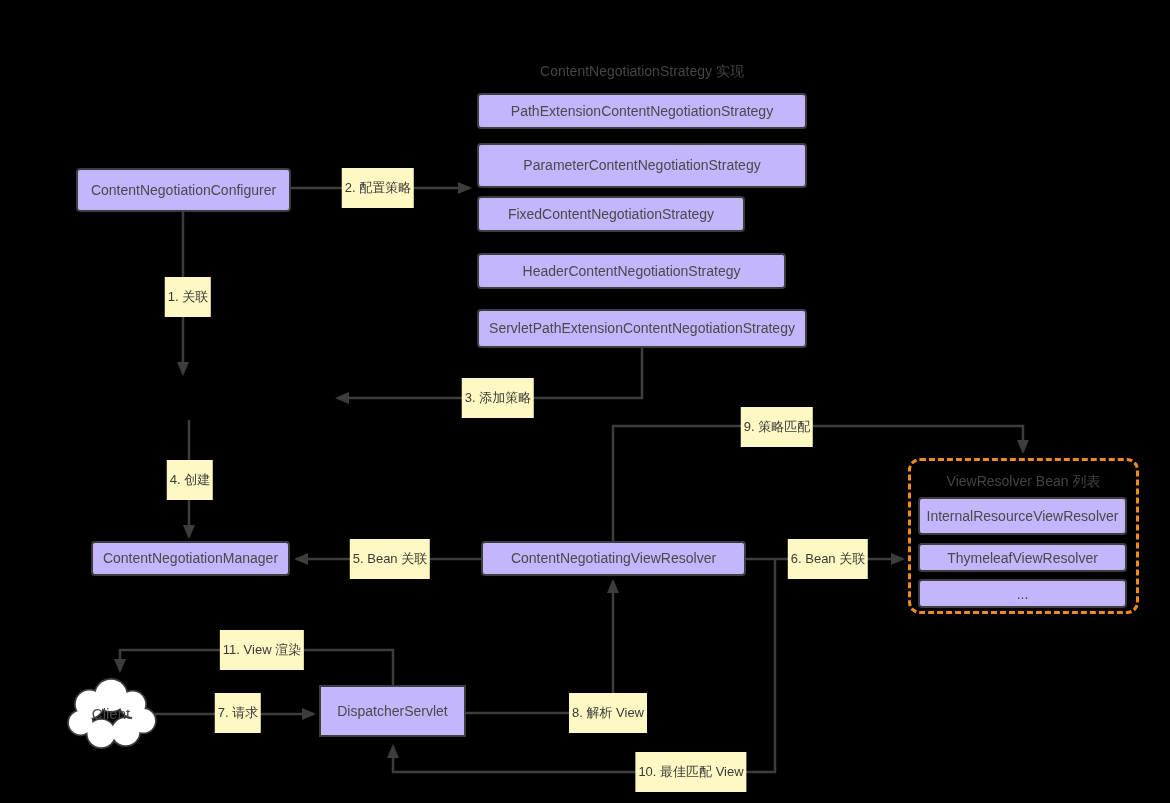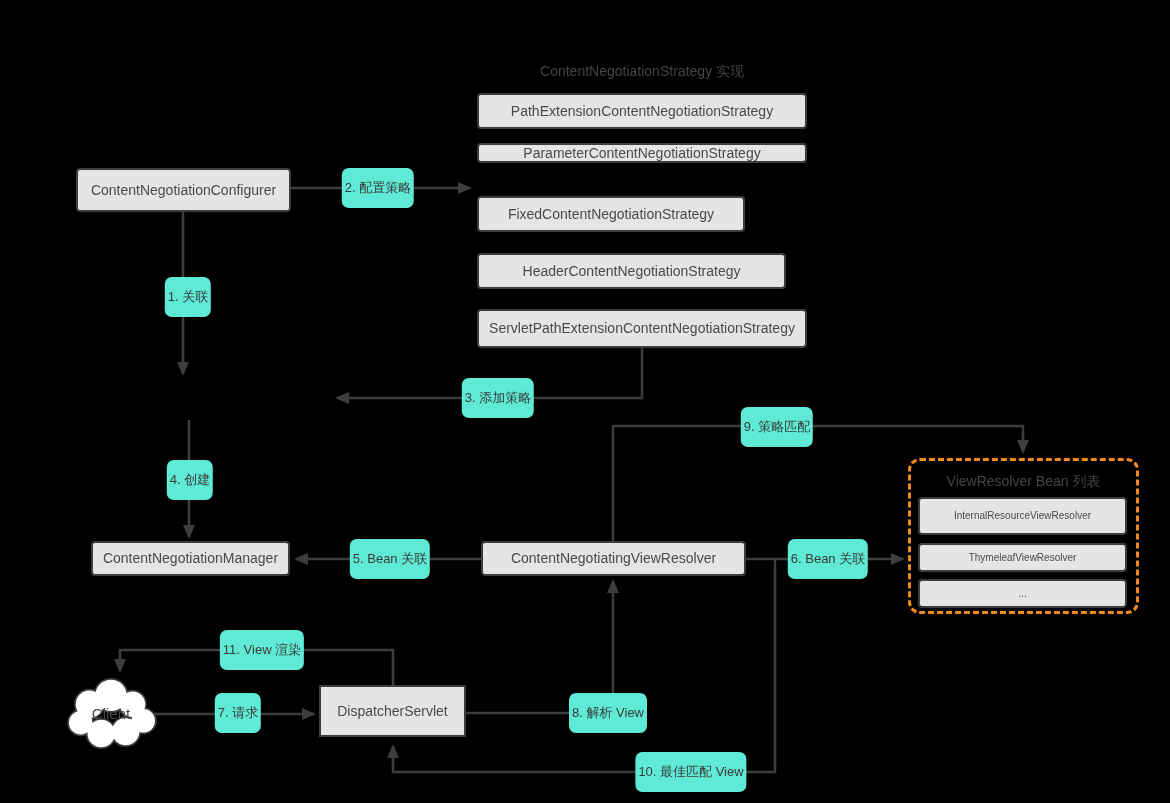--- a/index.html
+++ b/index.html
@@ -5,30 +5,30 @@
   html,body{margin:0;padding:0;background:#000;}
   #canvas{
     position:relative;width:1170px;height:803px;background:#000;overflow:hidden;
     font-family:"Liberation Sans","DejaVu Sans",sans-serif;
   }
   .group-title{
     position:absolute;color:#454545;font-size:14px;text-align:center;
     white-space:nowrap;
   }
   .box{
-    position:absolute;background:#e5e5e5;border:2px solid #3d3d3d;border-radius:4px;
+    position:absolute;background:#c4b5fd;border:2px solid #3d3d3d;border-radius:4px;
     color:#4a4a4a;font-size:14px;display:flex;align-items:center;justify-content:center;
     text-align:center;line-height:17px;padding:1px 6px;box-sizing:border-box;
     word-break:break-all;
   }
   .box.sharp{border-radius:0;}
-  .box.small{font-size:10px;line-height:16px;}
+  .box.small{font-size:14px;line-height:16px;}
   .edge-label{
-    position:absolute;transform:translate(-50%,-50%);background:#5eead4;color:#3a3a3a;
-    font-size:13px;line-height:16px;padding:12px 3px;white-space:nowrap;z-index:5;border-radius:7px;
+    position:absolute;transform:translate(-50%,-50%);background:#fef9c3;color:#3a3a3a;
+    font-size:13px;line-height:16px;padding:12px 3px;white-space:nowrap;z-index:5;
   }
   #arrow-layer{position:absolute;left:0;top:0;z-index:1;}
   .resolver-group{
     position:absolute;left:908px;top:458px;width:231px;height:156px;
     border:3px dashed #f08a1e;border-radius:12px;box-sizing:border-box;
   }
   .resolver-group .group-title{left:0;right:0;top:12px;position:absolute;}
   #cloud-wrap{position:absolute;left:64px;top:674px;z-index:2;}
   #cloud-label{
     position:absolute;left:64px;top:674px;width:94px;height:78px;z-index:3;
@@ -57,21 +57,21 @@
       <polyline points="152,714 314,714" marker-end="url(#ah)"></polyline>
       <polyline points="393,685 393,650 120,650 120,671" marker-end="url(#ah)"></polyline>
       <polyline points="466,713 613,713 613,581" marker-end="url(#ah)"></polyline>
       <polyline points="775,559 775,772 393,772 393,746" marker-end="url(#ah)"></polyline>
     </g>
   </svg>
 
   <div class="group-title" style="left:477px;top:63px;width:330px;">ContentNegotiationStrategy 实现</div>
 
   <div class="box" style="left:477px;top:93px;width:330px;height:36px;">PathExtensionContentNegotiationStrategy</div>
-  <div class="box" style="left:477px;top:143px;width:330px;height:20px;">ParameterContentNegotiationStrategy</div>
+  <div class="box" style="left:477px;top:143px;width:330px;height:45px;">ParameterContentNegotiationStrategy</div>
   <div class="box" style="left:477px;top:196px;width:268px;height:36px;">FixedContentNegotiationStrategy</div>
   <div class="box" style="left:477px;top:253px;width:309px;height:36px;">HeaderContentNegotiationStrategy</div>
   <div class="box" style="left:477px;top:309px;width:330px;height:39px;">ServletPathExtensionContentNegotiationStrategy</div>
 
   <div class="box" style="left:76px;top:168px;width:215px;height:44px;">ContentNegotiationConfigurer</div>
   <div class="box" style="left:91px;top:541px;width:199px;height:35px;">ContentNegotiationManager</div>
 
   <div class="box" style="left:481px;top:541px;width:265px;height:35px;">ContentNegotiatingViewResolver</div>
   <div class="box sharp" style="left:319px;top:685px;width:147px;height:52px;">DispatcherServlet</div>
 

